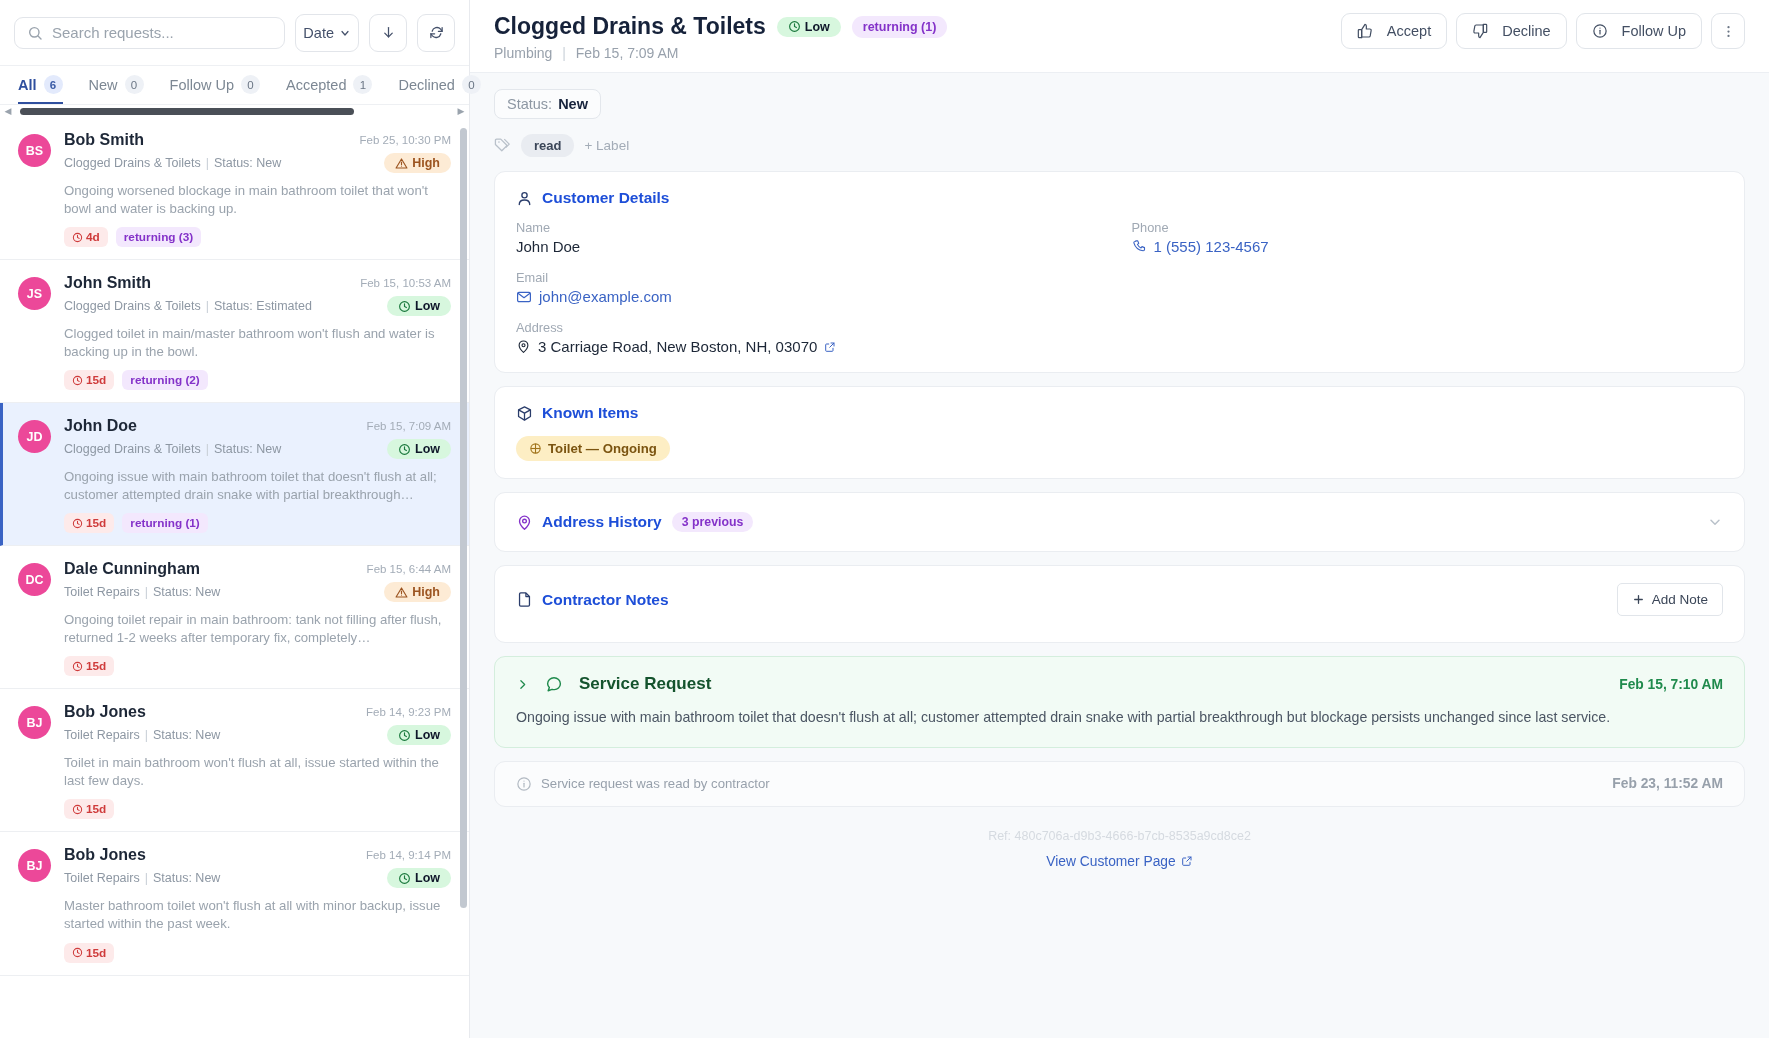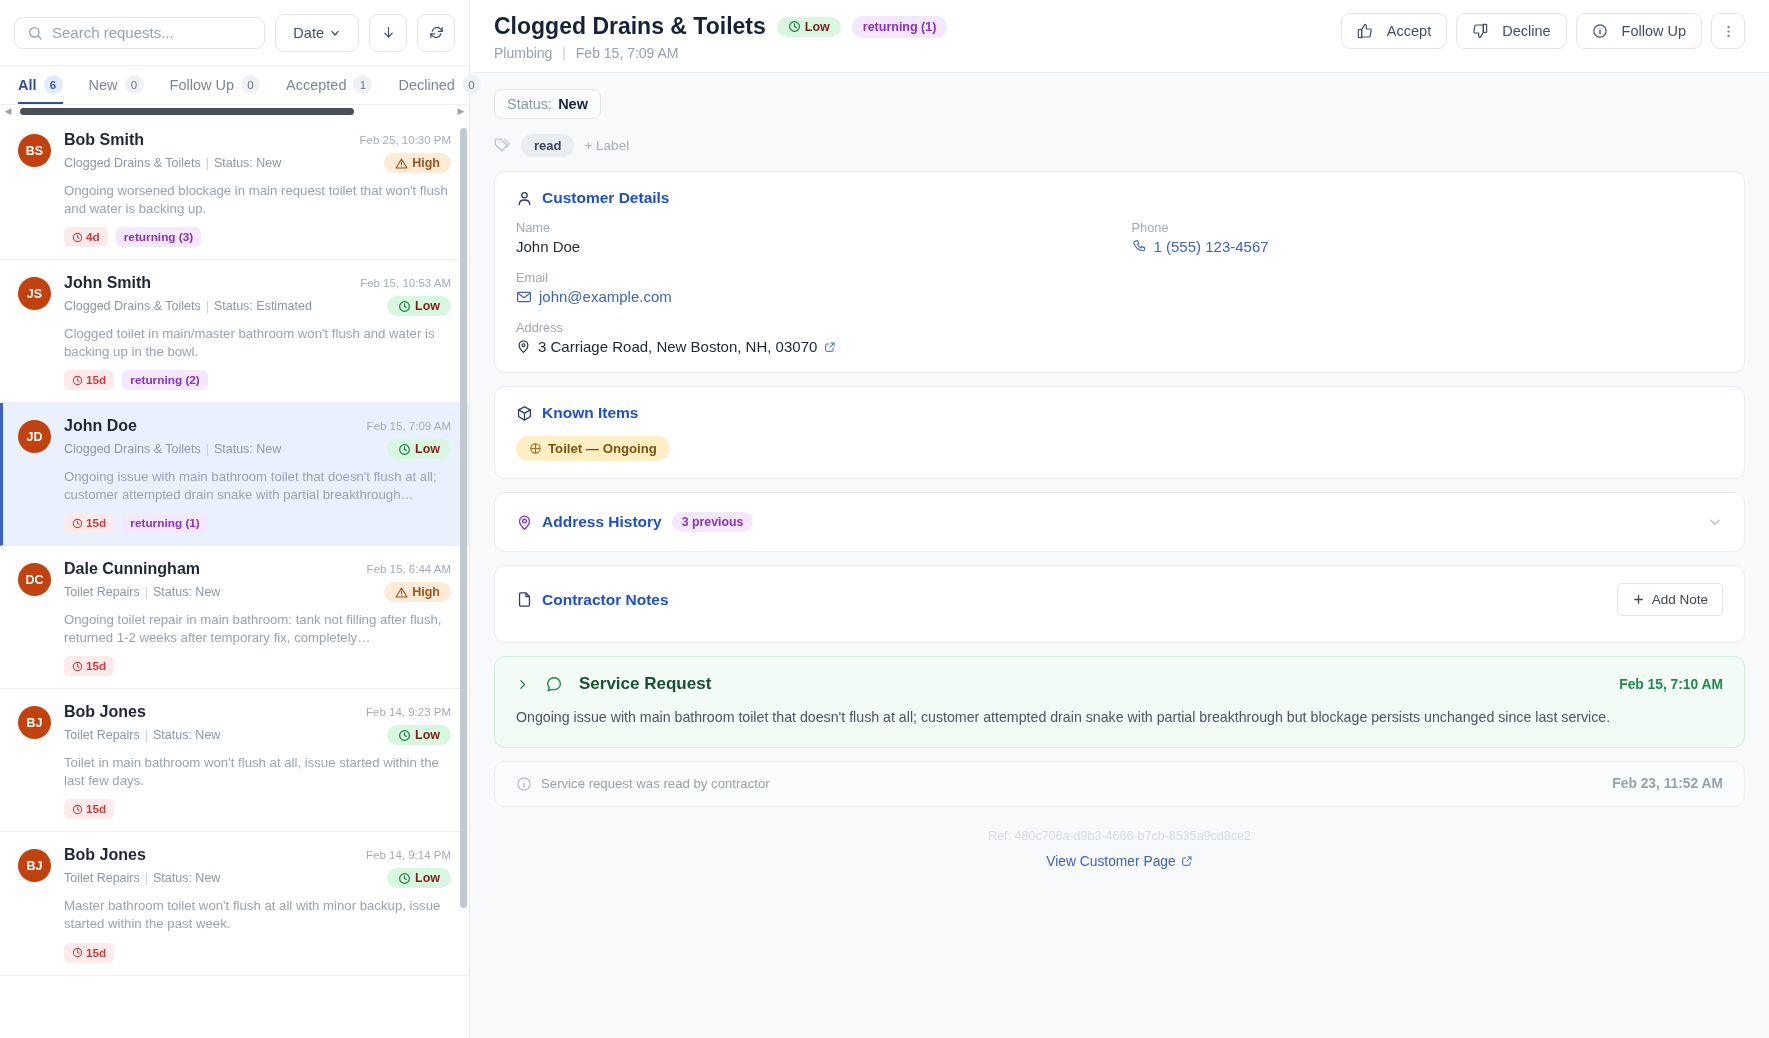--- a/index.html
+++ b/index.html
@@ -32,21 +32,21 @@
   }
   .search-box input {
     border: 0; outline: 0; flex: 1;
     font-size: 15px; font-family: inherit; color: #334155;
     background: transparent;
   }
   .search-box input::placeholder { color: #9aa3ad; }
   .tb-btn {
     height: 38px; border: 1px solid #e2e5ea; border-radius: 9px;
     background: #fff; display: flex; align-items: center; justify-content: center;
-    gap: 5px; padding: 0 17px; cursor: pointer;
+    gap: 5px; padding: 0 7px; cursor: pointer;
     font-size: 14.5px; color: #44506a; font-family: inherit;
   }
   .tb-btn.icon-only { width: 38px; padding: 0; }
 
   .sb-tabs {
     height: 39px; display: flex; align-items: flex-end;
     gap: 26px; padding: 0 18px;
     border-bottom: 1px solid #eef0f3; position: relative;
   }
   .tab {
@@ -78,38 +78,38 @@
   .sb-list { flex: 1; overflow: hidden; position: relative; }
   .req {
     padding: 14px 18px 12px 18px;
     border-bottom: 1px solid #edeff2;
     display: flex; gap: 13px; cursor: pointer;
     position: relative; background: #fff;
   }
   .req.selected { background: #eaf1fe; border-left: 3px solid #3a63c4; padding-left: 15px; }
   .avatar {
     width: 33px; height: 33px; border-radius: 50%;
-    background: #c2410c; color: #fff;
+    background: #ec4899; color: #fff;
     display: flex; align-items: center; justify-content: center;
     font-size: 12.5px; font-weight: bold; flex: none; margin-top: 3px;
   }
   .req-body { flex: 1; min-width: 0; }
   .req-row1 { display: flex; align-items: flex-start; }
   .req-name { font-size: 16px; font-weight: bold; color: #1d2737; flex: 1; }
   .req-time { font-size: 11.5px; color: #a3acb7; white-space: nowrap; padding-top: 3px; }
   .req-row2 { display: flex; align-items: center; margin-top: 4px; }
   .req-meta { font-size: 12.5px; color: #8d97a3; flex: 1; }
   .req-meta .sep { color: #c8cfd7; margin: 0 5px; }
   .pill {
     display: inline-flex; align-items: center; gap: 4px;
     border-radius: 999px; padding: 3px 11px;
     font-size: 12.5px; font-weight: bold; white-space: nowrap;
   }
   .pill.high { background: #fdebd5; color: #9c5420; }
-  .pill.low  { background: #d7f7de; color: #7f1d1d; }
+  .pill.low  { background: #d7f7de; color: #0f172a; }
   .req-desc {
     font-size: 13.2px; color: #9aa3ad; line-height: 1.33;
     margin-top: 9px;
   }
   .req-tags { display: flex; gap: 8px; margin-top: 10px; }
   .tag {
     display: inline-flex; align-items: center; gap: 3px;
     border-radius: 6px; padding: 3px 8px;
     font-size: 11.8px; font-weight: bold;
   }
@@ -310,21 +310,21 @@
                 <span>
                   <svg width="13" height="13" viewBox="0 0 24 24" fill="none" stroke="#9c5420" stroke-width="2.1" stroke-linejoin="round">
                     <path d="M12 3.6L22 20.4H2z"></path>
                     <line x1="12" y1="9.5" x2="12" y2="14.5" stroke-linecap="round"></line>
                     <circle cx="12" cy="17.4" r="0.9" fill="#9c5420" stroke="none"></circle>
                   </svg>
                 </span>
                 <span>High</span>
               </span>
             </div>
-            <div class="req-desc">Ongoing worsened blockage in main request toilet that won't flush and water is backing up.</div>
+            <div class="req-desc">Ongoing worsened blockage in main bathroom toilet that won't bowl and water is backing up.</div>
             <div class="req-tags">
               <span class="tag age">
                 <span>
                   <svg width="11" height="11" viewBox="0 0 24 24" fill="none" stroke="#cf3b3b" stroke-width="2.3">
                     <circle cx="12" cy="12" r="9"></circle>
                     <polyline points="12 7 12 12 15.5 14" stroke-linecap="round"></polyline>
                   </svg>
                 </span>
                 <span>4d</span>
               </span>

